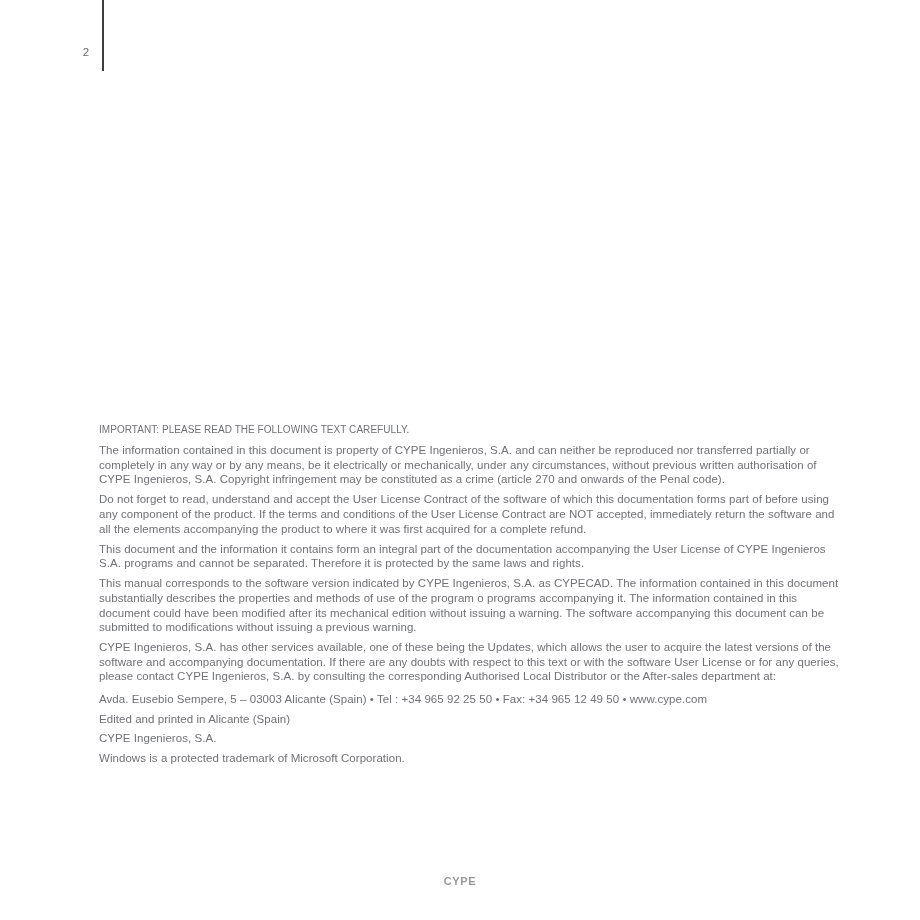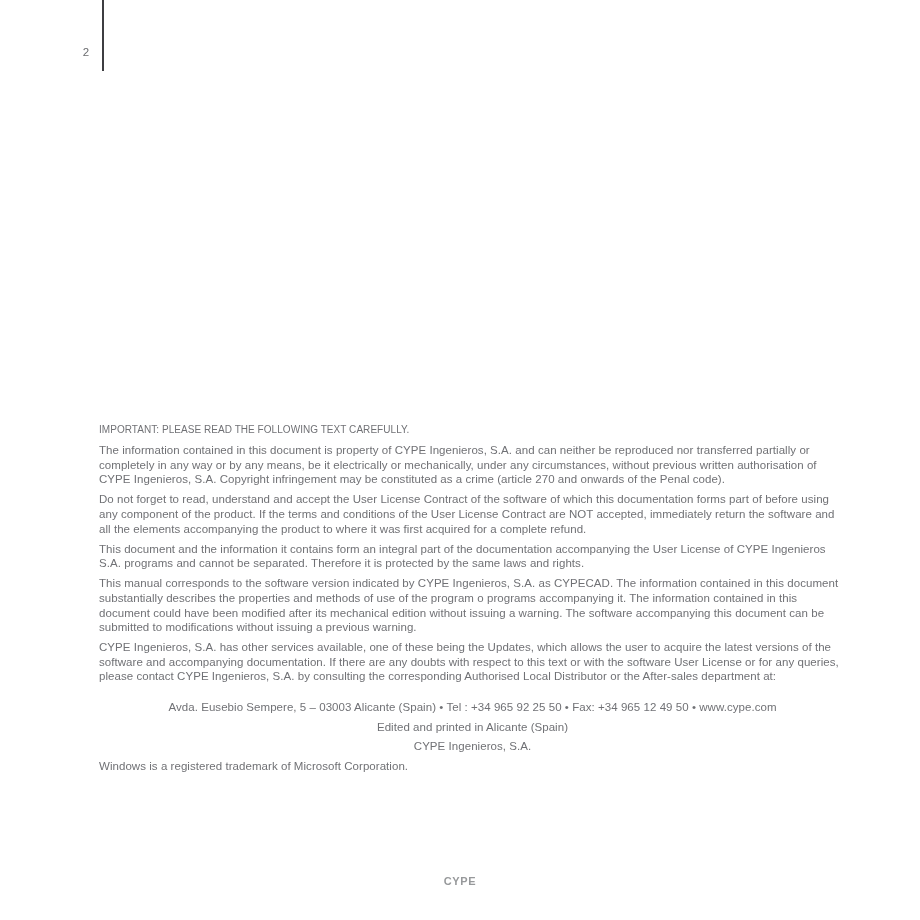--- a/index.html
+++ b/index.html
@@ -52,22 +52,21 @@
     margin: 0 0 5.5px 0;
   }
   .notice-heading {
     margin: 0 0 5.5px 0;
     font-size: 10px;
     font-weight: normal;
     line-height: 14.6px;
     color: #707175;
   }
   .contact-block {
-    margin-top: 16px;
-    text-align: center;
+    margin-top: 8px;
   }
   .contact-block p {
     margin: 0 0 5px 0;
   }
   .trademark-line {
     margin-top: 20px;
   }
 
   
   .footer-brand {
@@ -103,19 +102,19 @@
     <p>This manual corresponds to the software version indicated by CYPE Ingenieros, S.A. as CYPECAD. The information contained in this document substantially describes the properties and methods of use of the program o programs accompanying it. The information contained in this document could have been modified after its mechanical edition without issuing a warning. The software accompanying this document can be submitted to modifications without issuing a previous warning.</p>
 
     <p>CYPE Ingenieros, S.A. has other services available, one of these being the Updates, which allows the user to acquire the latest versions of the software and accompanying documentation. If there are any doubts with respect to this text or with the software User License or for any queries, please contact CYPE Ingenieros, S.A. by consulting the corresponding Authorised Local Distributor or the After-sales department at:</p>
 
     <div class="contact-block">
       <p>Avda. Eusebio Sempere, 5 – 03003 Alicante (Spain) • Tel : +34 965 92 25 50 • Fax: +34 965 12 49 50 • www.cype.com</p>
       <p>Edited and printed in Alicante (Spain)</p>
       <p>CYPE Ingenieros, S.A.</p>
     </div>
 
-    <p class="trademark-line">Windows is a registered trademark of Microsoft Corporation.</p>
+    <p class="trademark-line">Windows is a protected trademark of Microsoft Corporation.</p>
 
   </div>
 
   <div class="footer-brand">CYPE</div>
 
 </div>
 
 </body></html>

